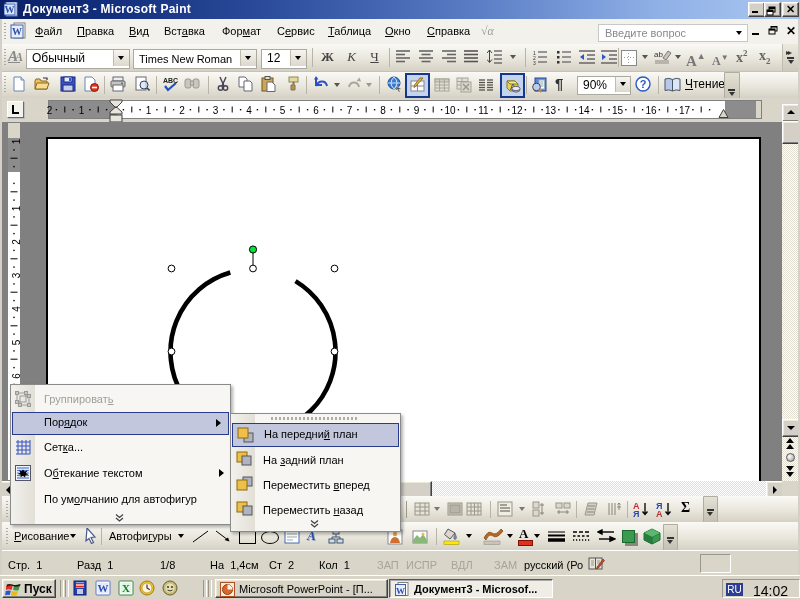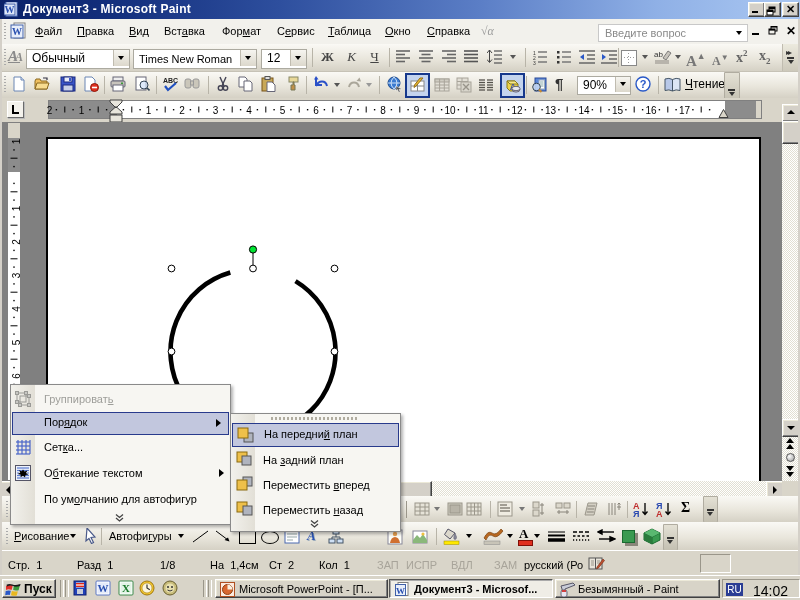--- a/index.html
+++ b/index.html
@@ -856,28 +856,20 @@
 
   <div class="abs" style="left:389px;top:3px;width:162px;height:17px;background:#efede6;border:1px solid;border-color:#555 #fff #fff #555;box-shadow:inset 1px 1px 0 #aaa;font-size:11px;white-space:nowrap;overflow:hidden;">
     <svg class="abs" style="left:5px;top:2px" width="14" height="15" viewBox="0 0 14 15">
         <rect x="3" y="0.5" width="10" height="13" fill="#fff" stroke="#808080"></rect>
         <rect x="0.5" y="2.5" width="10" height="11" fill="#e8eefa" stroke="#4060a8"></rect>
         <text x="5.5" y="11.5" font-size="9" font-weight="bold" fill="#2a50b0" text-anchor="middle" font-family="Liberation Serif">W</text>
       </svg>
     <div class="abs" style="left:24px;top:3px;font-weight:bold;">Документ3 - Microsof...</div>
   </div>
 
-  <div class="abs tsk" style="left:555px;top:3px;width:163px;height:17px;">
-    <svg class="abs" style="left:4px;top:1.5px" width="16" height="16" viewBox="0 0 16 16">
-        <path d="M1 4 L13 1 L15 3 L5 7 L5 12 L3 12 L2 7 Z" fill="#c8ccd8" stroke="#556"></path>
-        <rect x="1" y="8" width="6" height="7" rx="2" fill="#e8e4f0" stroke="#667"></rect>
-        <path d="M2 9 L6 9" stroke="#d04040" stroke-width="2"></path>
-      </svg>
-    <div class="abs" style="left:22px;top:3px;font-size:11px;">Безымянный - Paint</div>
-  </div>
 
   <div class="abs" style="left:722px;top:3px;width:76px;height:17px;border:1px solid;border-color:#9a968a #fff #fff #9a968a;background:#d8d4c8;">
     <div class="abs" style="left:3px;top:3px;width:17px;height:13px;background:#2b3d94;color:#fff;font-size:10px;text-align:center;line-height:13px;">RU</div>
     <div class="abs" style="left:30px;top:3px;font-size:14px;">14:02</div>
   </div>
 </div>
 
 <div class="abs" id="ctxmenu" style="left:10px;top:384px;width:219px;height:139px;background:#f7f6f2;border:1px solid #8a8a8a;box-shadow:2px 2px 3px rgba(0,0,0,0.3);font-size:11px;">
   <div class="abs" style="left:0;top:0;width:24px;height:139px;background:linear-gradient(90deg,#f2f1ec,#e2dfd6);"></div>
 

